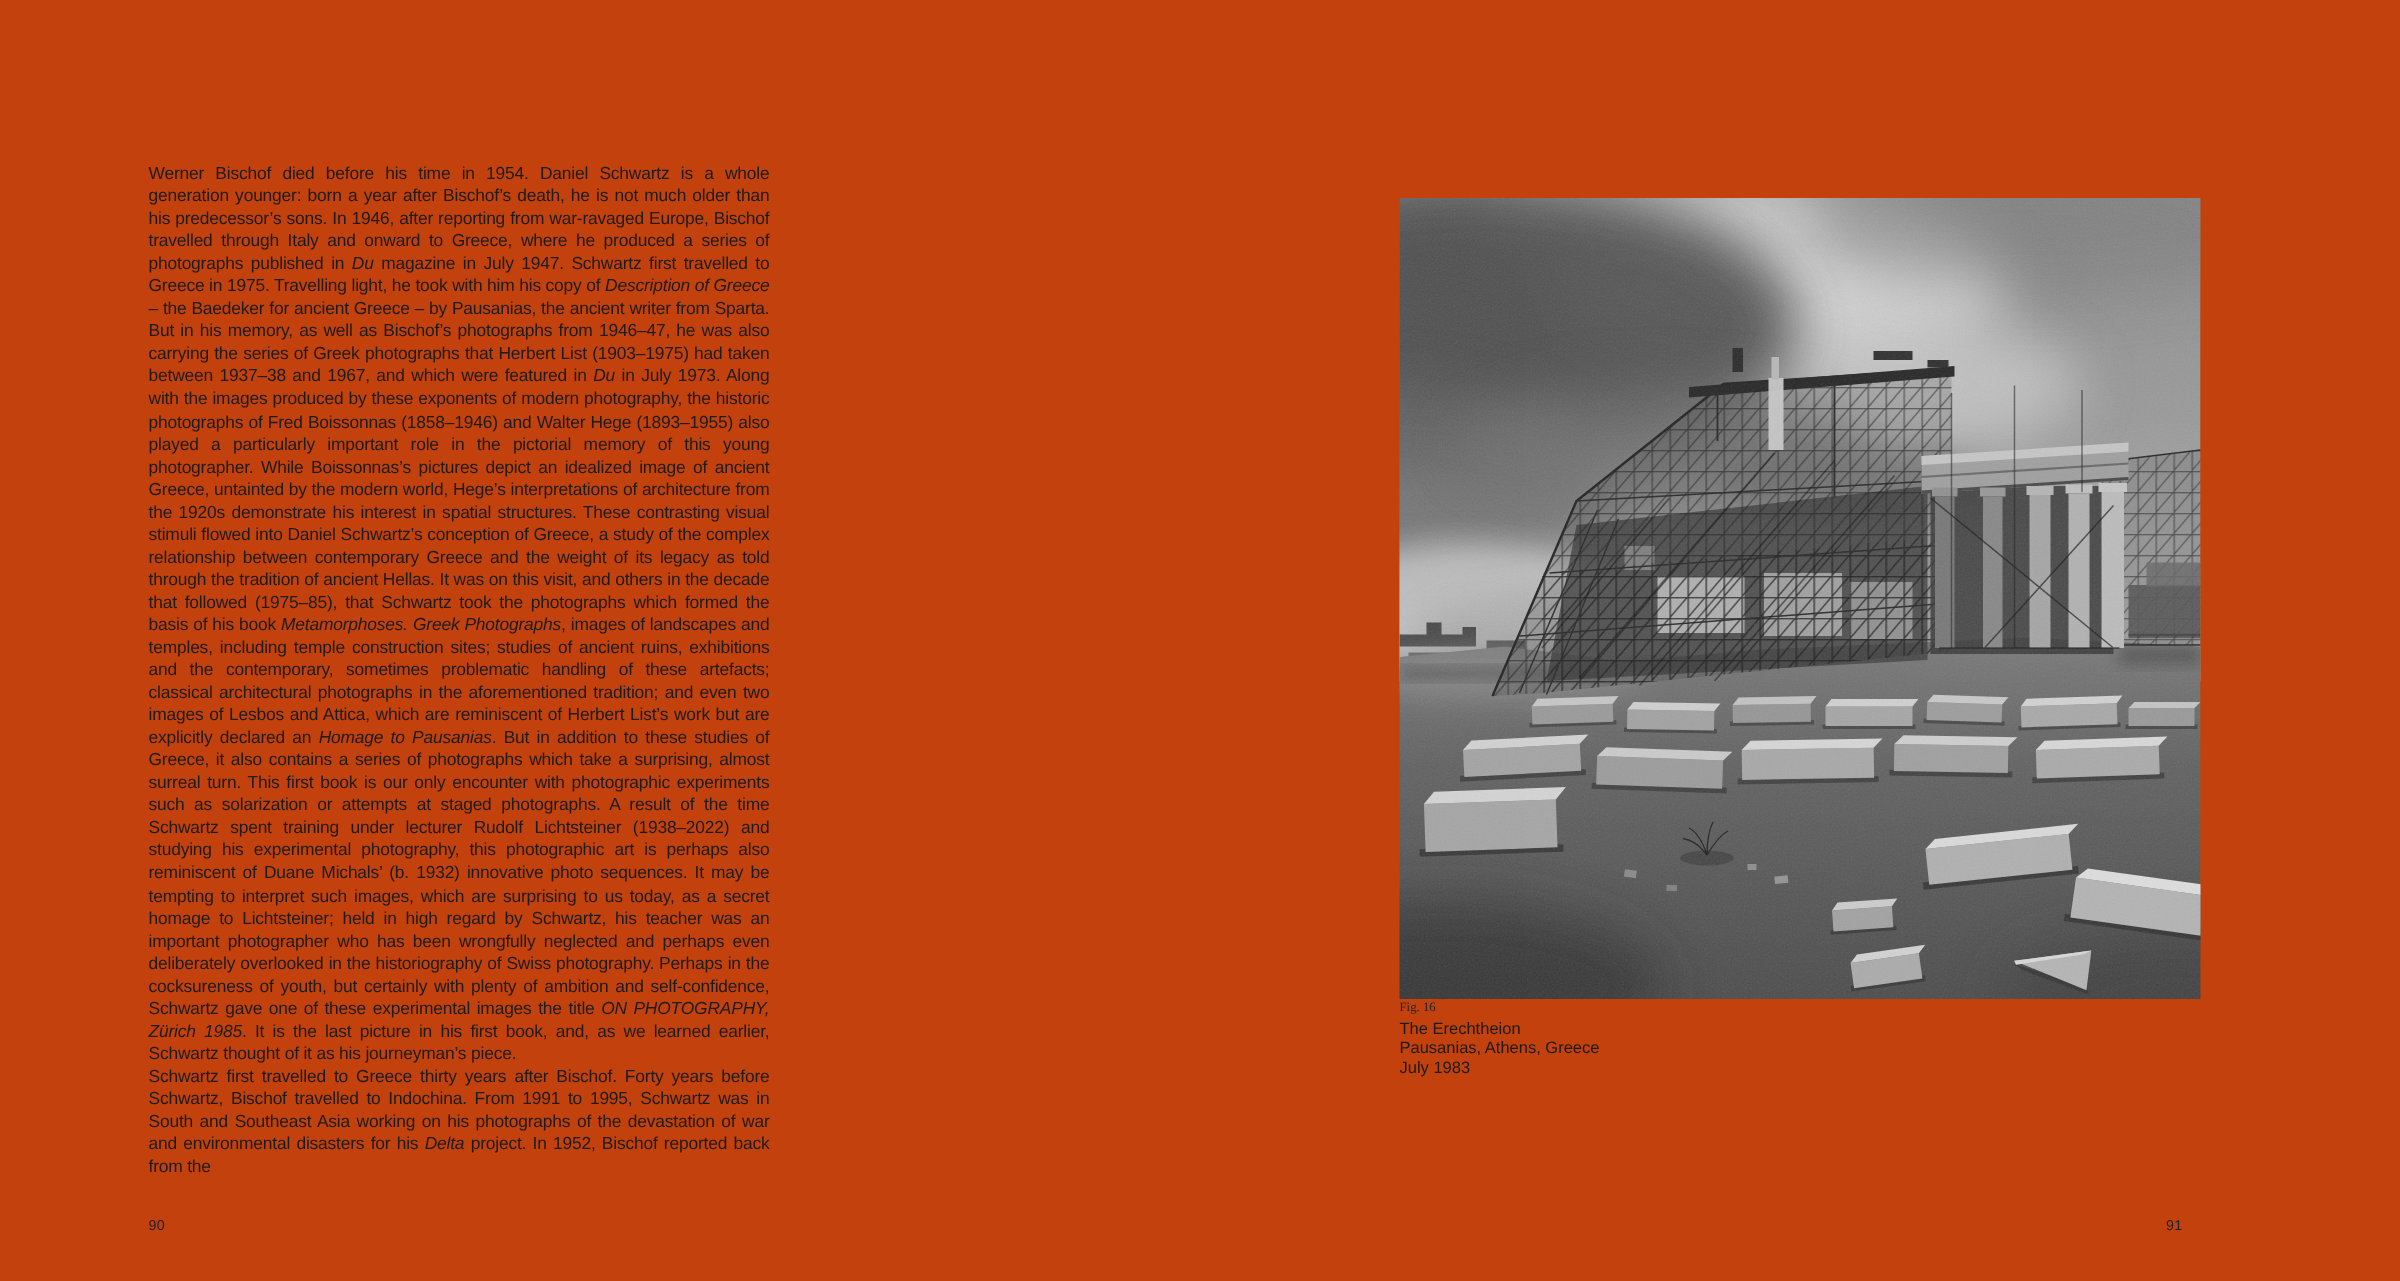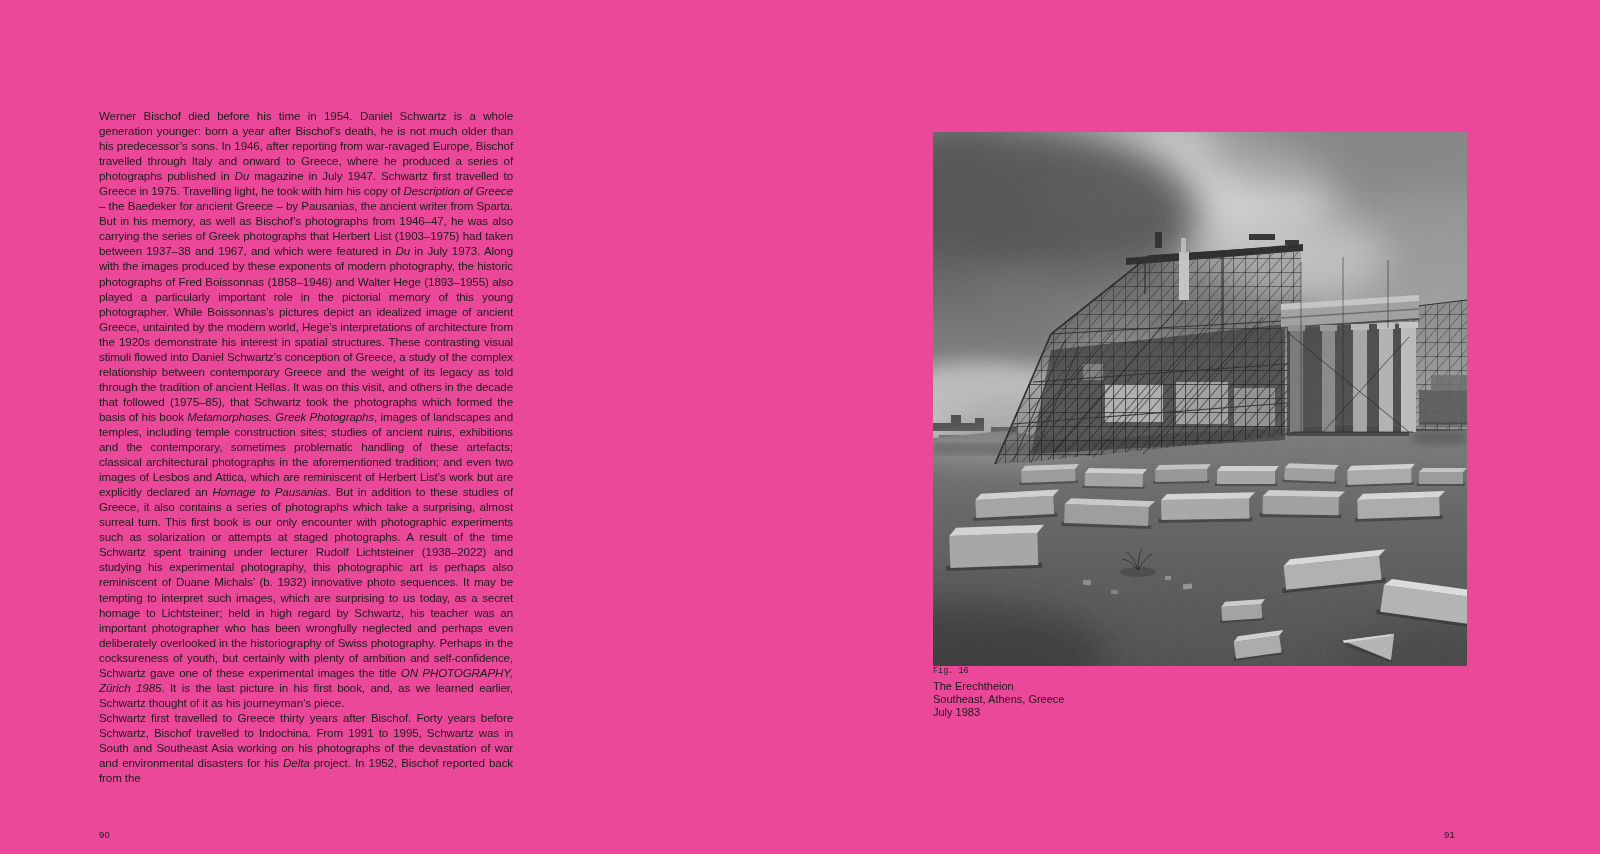--- a/index.html
+++ b/index.html
@@ -1,29 +1,29 @@
 <!DOCTYPE html>
 <html><head>
 <meta charset="utf-8">
 <style>
   html,body{margin:0;padding:0;background:#ffffff;}
-  .spread{position:relative;width:1600px;height:854px;background:#ec4899;overflow:hidden;
+  .spread{position:relative;width:1600px;height:854px;background:#c2410c;overflow:hidden;
           font-family:"Liberation Sans",sans-serif;color:#1c1c1c;}
   .body-text{position:absolute;left:99px;top:108px;width:414px;
              font-size:11.6px;line-height:15.05px;letter-spacing:-0.12px;
              text-align:justify;color:#1c1c1c;}
   .body-text p{margin:0;}
   .body-text p + p{}
   .body-text em{font-style:italic;}
-  .folio{position:absolute;top:812px;font-size:9.5px;color:#1f1f1f;letter-spacing:0.2px;margin-top:17px;}
+  .folio{position:absolute;top:812px;font-size:9.5px;color:#1f1f1f;letter-spacing:0.2px;}
   .folio-left{left:99px;}
   .folio-right{left:1444px;}
   .photo{position:absolute;left:933px;top:132px;width:534px;height:534px;line-height:0;}
   .caption{position:absolute;left:933px;top:666px;color:#1b1b1b;}
-  .fig-label{font-family:Liberation Mono, monospace;font-size:8.5px;margin:0 0 4px 0;color:#222;}
+  .fig-label{font-family:Liberation Serif, serif;font-size:8.5px;margin:0 0 4px 0;color:#222;}
   .cap-line{font-size:11px;line-height:12.8px;}
 </style>
 </head>
 <body>
 
 <div class="spread">
 
   <div>
     <div class="body-text">
         <p><span>Werner Bischof died before his time in 1954. Daniel Schwartz is a whole generation younger: born a year after Bischof’s death, he is not much older than his predecessor’s sons. In 1946, after reporting from war-ravaged Europe, Bischof travelled through Italy and onward to Greece, where he produced a series of photographs published in </span><em>Du</em><span> magazine in July 1947. Schwartz first travelled to Greece in 1975. Travelling light, he took with him his copy of </span><em>Description of Greece</em><span> – the Baedeker for ancient Greece – by Pausanias, the ancient writer from Sparta. But in his memory, as well as Bischof’s photographs from 1946–47, he was also carrying the series of Greek photographs that Herbert List (1903–1975) had taken between 1937–38 and 1967, and which were featured in </span><em>Du</em><span> in July 1973. Along with the images produced by these exponents of modern photography, the historic photographs of Fred Boissonnas (1858–1946) and Walter Hege (1893–1955) also played a particularly important role in the pictorial memory of this young photographer. While Boissonnas’s pictures depict an idealized image of ancient Greece, untainted by the modern world, Hege’s interpretations of architecture from the 1920s demonstrate his interest in spatial structures. These contrasting visual stimuli flowed into Daniel Schwartz’s conception of Greece, a study of the complex relationship between contemporary Greece and the weight of its legacy as told through the tradition of ancient Hellas. It was on this visit, and others in the decade that followed (1975–85), that Schwartz took the photographs which formed the basis of his book </span><em>Metamorphoses. Greek Photographs</em><span>, images of landscapes and temples, including temple construction sites; studies of ancient ruins, exhibitions and the contemporary, sometimes problematic handling of these artefacts; classical architectural photographs in the aforementioned tradition; and even two images of Lesbos and Attica, which are reminiscent of Herbert List’s work but are explicitly declared an </span><em>Homage to Pausanias</em><span>. But in addition to these studies of Greece, it also contains a series of photographs which take a surprising, almost surreal turn. This first book is our only encounter with photographic experiments such as solarization or attempts at staged photographs. A result of the time Schwartz spent training under lecturer Rudolf Lichtsteiner (1938–2022) and studying his experimental photography, this photographic art is perhaps also reminiscent of Duane Michals’ (b. 1932) innovative photo sequences. It may be tempting to interpret such images, which are surprising to us today, as a secret homage to Lichtsteiner; held in high regard by Schwartz, his teacher was an important photographer who has been wrongfully neglected and perhaps even deliberately overlooked in the historiography of Swiss photography. Perhaps in the cocksureness of youth, but certainly with plenty of ambition and self-confidence, Schwartz gave one of these experimental images the title </span><em>ON PHOTOGRAPHY, Zürich 1985</em><span>. It is the last picture in his first book, and, as we learned earlier, Schwartz thought of it as his journeyman’s piece.</span></p>
@@ -257,20 +257,20 @@
 
           <rect width="534" height="534" filter="url(#grain)" opacity=".12"></rect>
         </g>
       </svg>
     </div>
 
     <div class="caption">
       <div class="fig-label">Fig. 16</div>
       <div>
           <div class="cap-line">The Erechtheion</div>
-          <div class="cap-line">Southeast, Athens, Greece</div>
+          <div class="cap-line">Pausanias, Athens, Greece</div>
           <div class="cap-line">July 1983</div>
         </div>
     </div>
 
     <div class="folio folio-right">91</div>
   </div>
 </div>
 
 </body></html>

